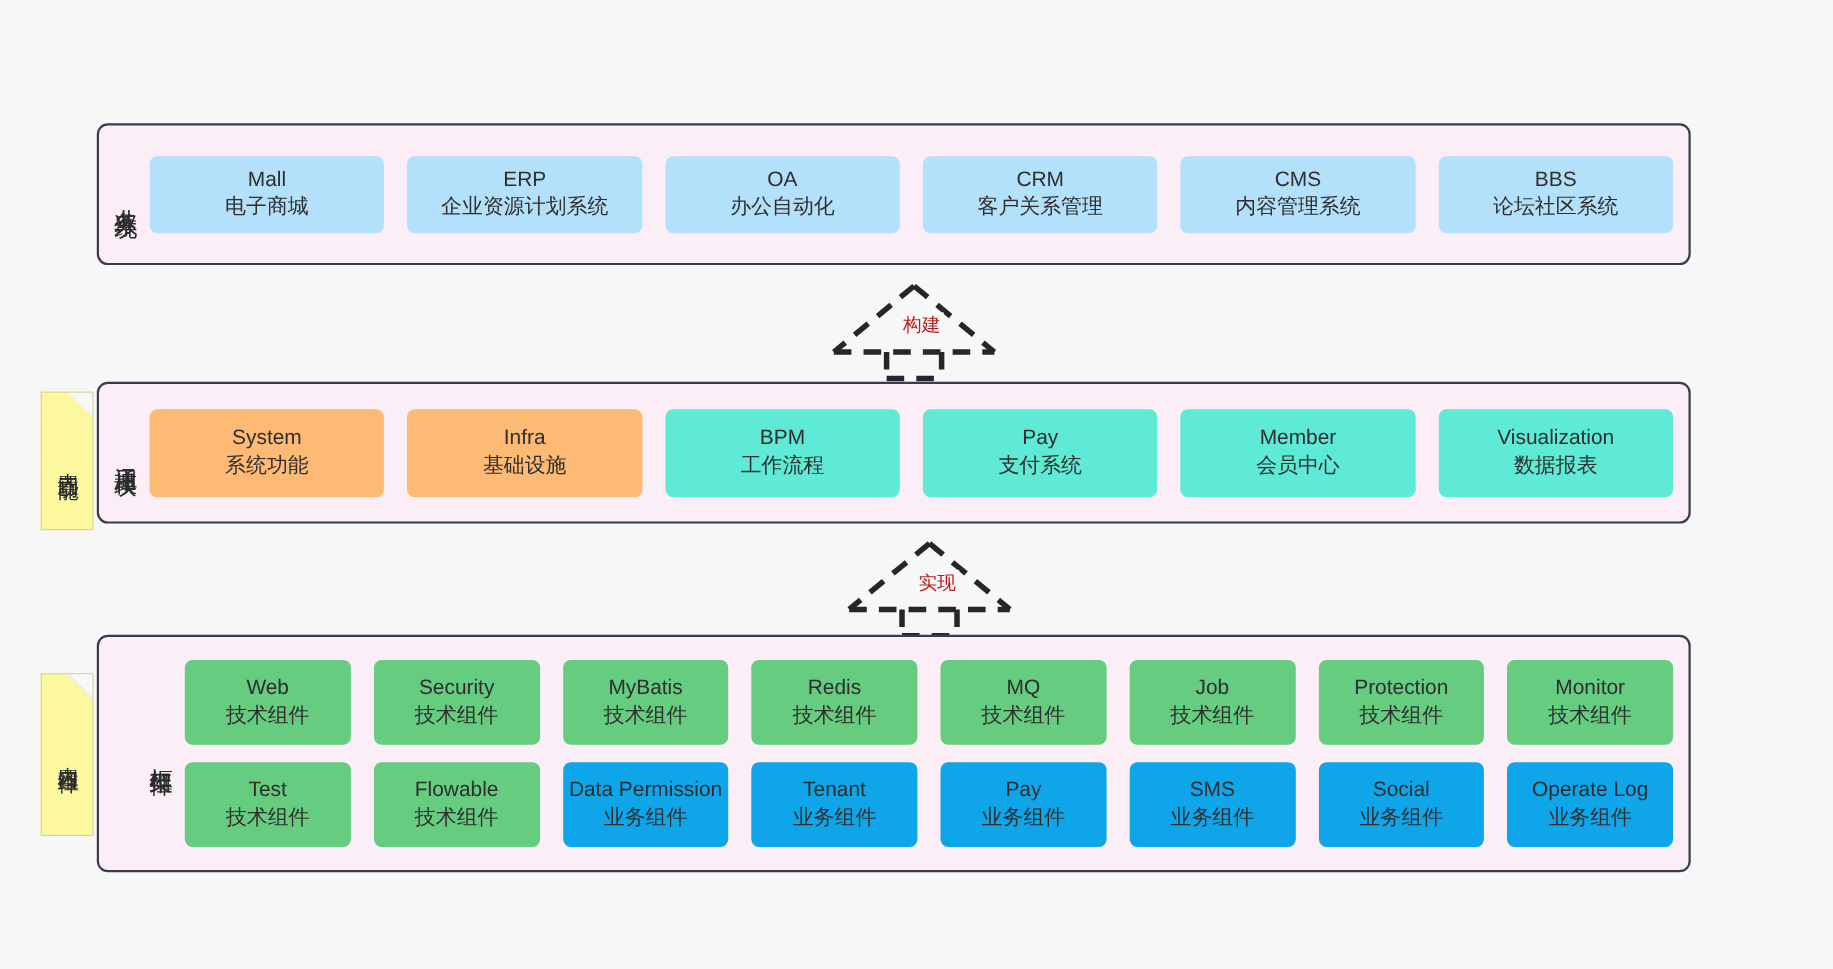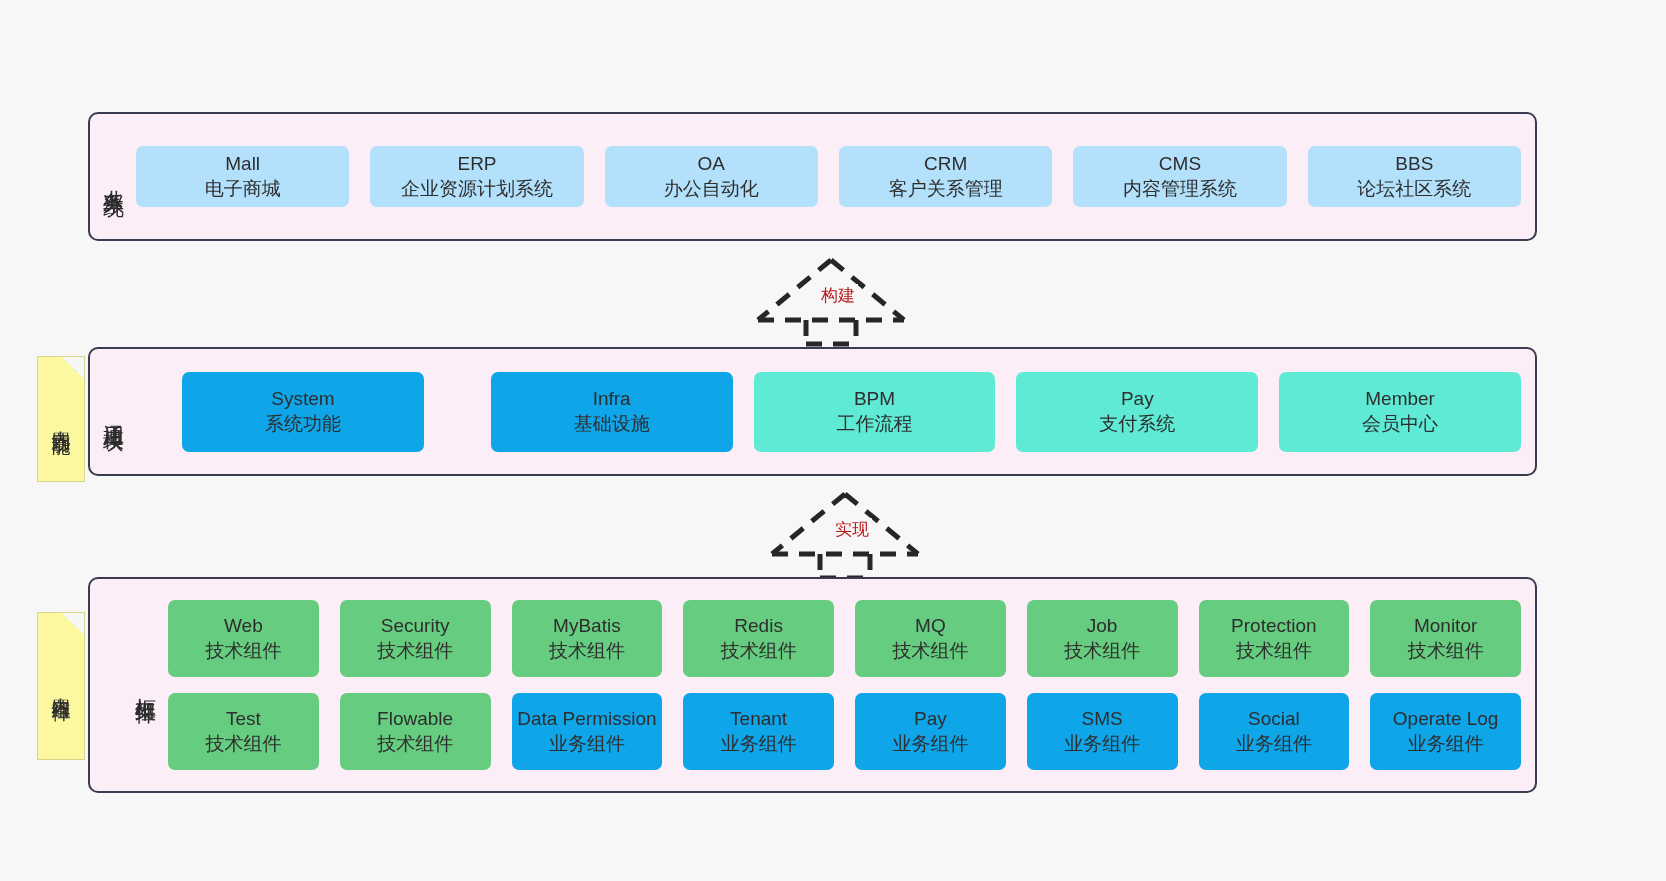--- a/index.html
+++ b/index.html
@@ -79,30 +79,30 @@
     font-size: 19px;
     line-height: 1.30;
     color: #2e2e2e;
     padding: 6px 4px;
   }
   .cell .en { display: block; }
   .cell .cn { display: block; }
 
   
   .c-blue      { background: #b3e0fb; }
-  .c-red       { background: #0ea5e9; margin-left: 46px; }
+  .c-red       { background: #fdba74; }
   .c-pink      { background: #5eead4; }
   .c-green     { background: #66cc7f; }
   .c-greenlite { background: #0ea5e9; }
 
   
   #layer-business {
     left: 88px;  top: 112px;  width: 1449px; height: 129px;
   }
-  #layer-business .row { height: 70px; align-items: center; }
+  #layer-business .row { height: 70px; }
 
   #layer-common {
     left: 88px;  top: 347px;  width: 1449px; height: 129px;
   }
   #layer-common .row { height: 80px; }
 
   #layer-framework {
     left: 88px;  top: 577px;  width: 1449px; height: 216px; padding-left: 32px;
   }
   #layer-framework .row { height: 77px; }
@@ -228,20 +228,24 @@
           <span class="cn">工作流程</span>
         </div>
         <div class="cell c-pink">
           <span class="en">Pay</span>
           <span class="cn">支付系统</span>
         </div>
         <div class="cell c-pink">
           <span class="en">Member</span>
           <span class="cn">会员中心</span>
         </div>
+        <div class="cell c-pink">
+          <span class="en">Visualization</span>
+          <span class="cn">数据报表</span>
+        </div>
       </div>
     </div>
   </div>
 
   <div class="uml-arrow" id="arrow-impl">
     <svg width="150" height="88" viewBox="0 0 150 88">
       <path d="M75 2 L148 62 M75 2 L2 62" fill="none" stroke="#262626" stroke-width="5" stroke-dasharray="16 11" stroke-linecap="butt"></path>
       <path d="M2 62 L148 62" fill="none" stroke="#262626" stroke-width="5" stroke-dasharray="16 11" stroke-linecap="butt"></path>
       <path d="M50 62 L50 88 M100 62 L100 88" fill="none" stroke="#262626" stroke-width="5" stroke-dasharray="16 11" stroke-linecap="butt"></path>
       <path d="M50 86 L100 86" fill="none" stroke="#262626" stroke-width="5" stroke-dasharray="16 11" stroke-linecap="butt"></path>

